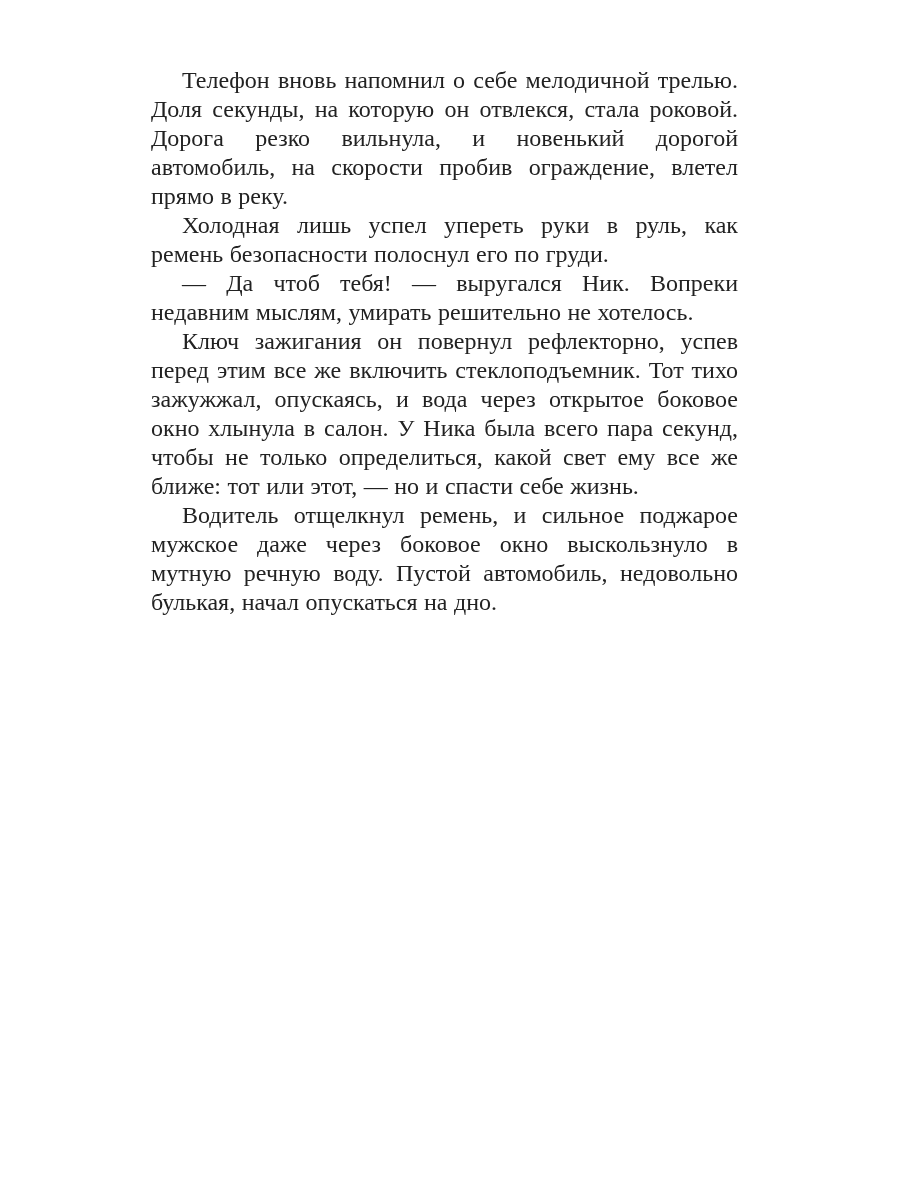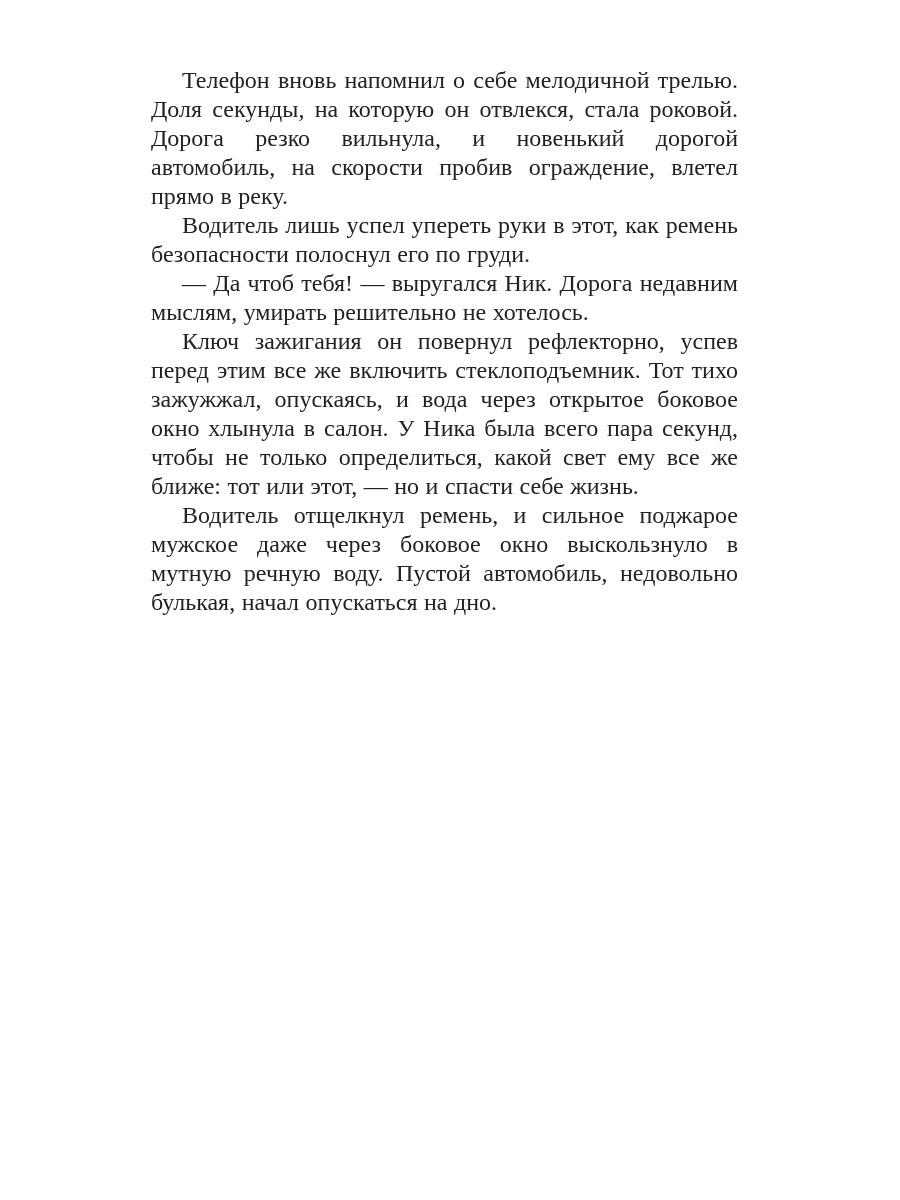--- a/index.html
+++ b/index.html
@@ -40,18 +40,18 @@
     text-indent: 31px;
     word-spacing: 0.02em;
   }
 </style>
 </head>
 <body>
 
 <div class="book-page">
   <div class="text-block">
       <p>Телефон вновь напомнил о себе мелодичной трелью. Доля секунды, на которую он отвлекся, стала роковой. Дорога резко вильнула, и новенький дорогой автомобиль, на скорости пробив ограждение, влетел прямо в реку.</p>
-      <p>Водитель лишь успел упереть руки в этот, как ремень безопасности полоснул его по груди.</p>
-      <p>— Да чтоб тебя! — выругался Ник. Дорога недавним мыслям, умирать решительно не хотелось.</p>
+      <p>Холодная лишь успел упереть руки в руль, как ремень безопасности полоснул его по груди.</p>
+      <p>— Да чтоб тебя! — выругался Ник. Вопреки недавним мыслям, умирать решительно не хотелось.</p>
       <p>Ключ зажигания он повернул рефлекторно, успев перед этим все же включить стеклоподъемник. Тот тихо зажужжал, опускаясь, и вода через открытое боковое окно хлынула в салон. У Ника была всего пара секунд, чтобы не только определиться, какой свет ему все же ближе: тот или этот, — но и спасти себе жизнь.</p>
       <p>Водитель отщелкнул ремень, и сильное поджарое мужское даже через боковое окно выскользнуло в мутную речную воду. Пустой автомобиль, недовольно булькая, начал опускаться на дно.</p>
     </div>
 </div>
 
 </body></html>

